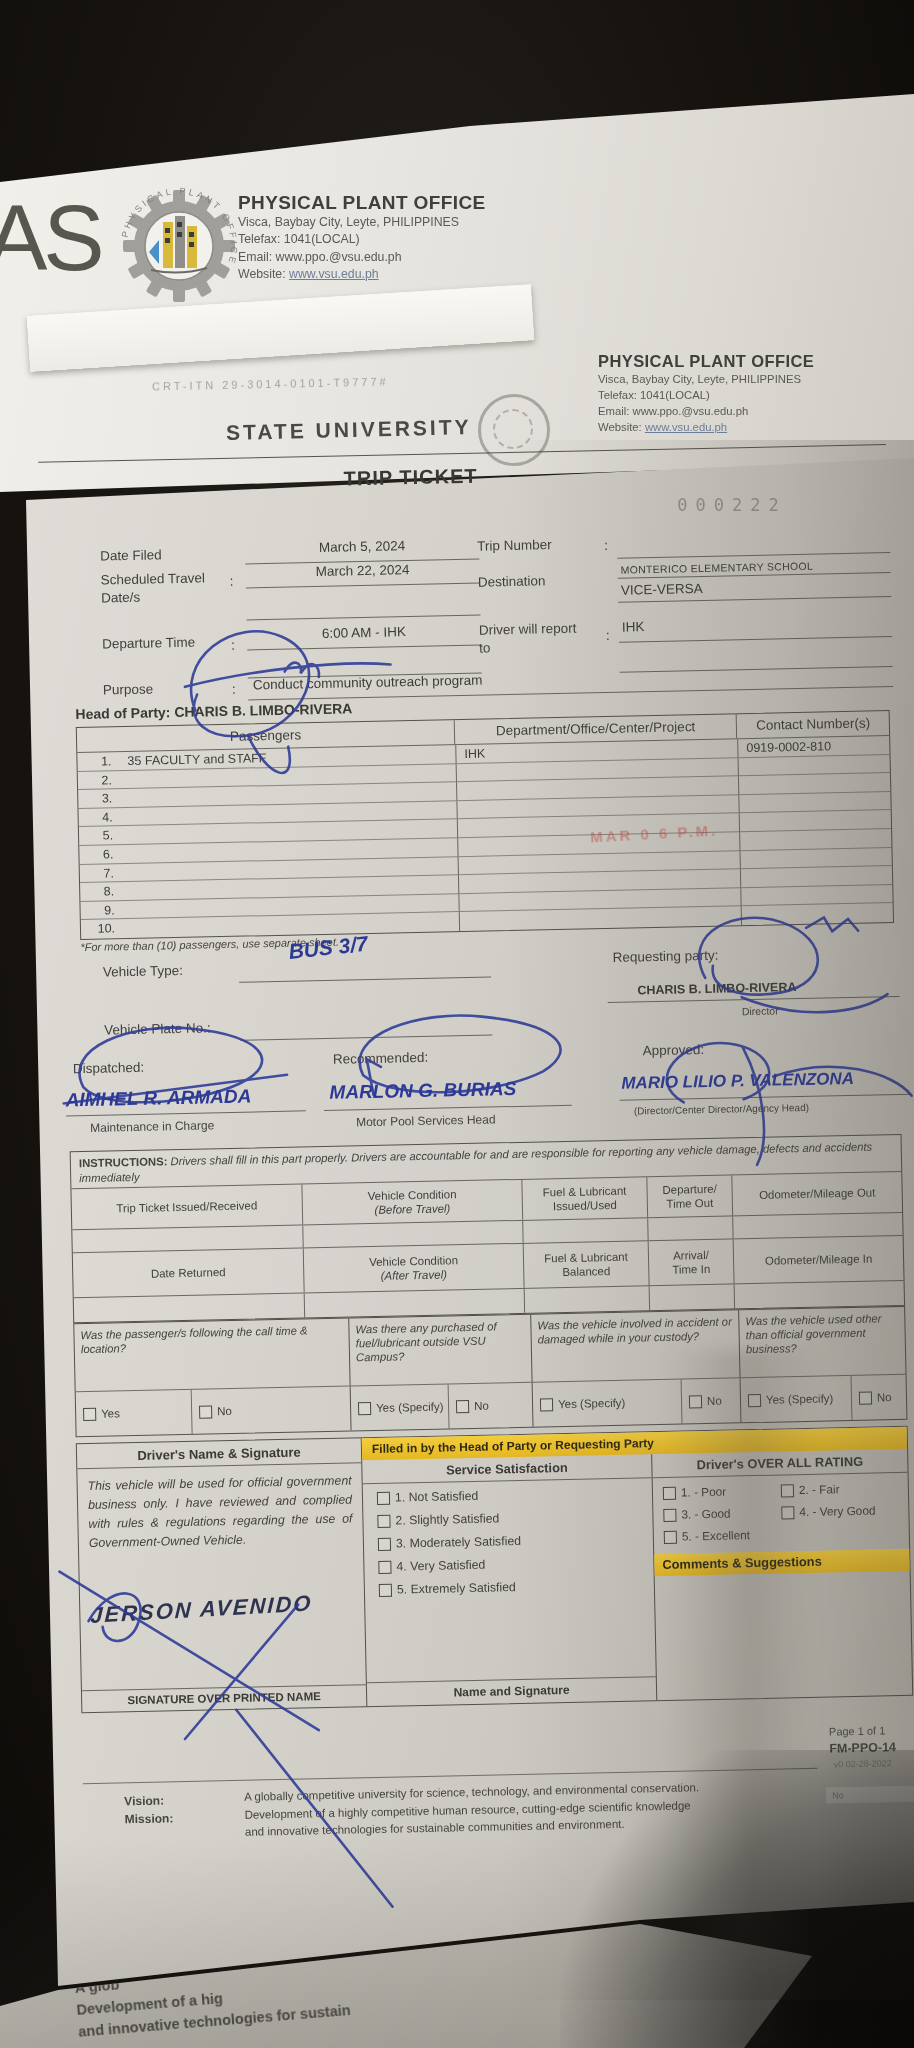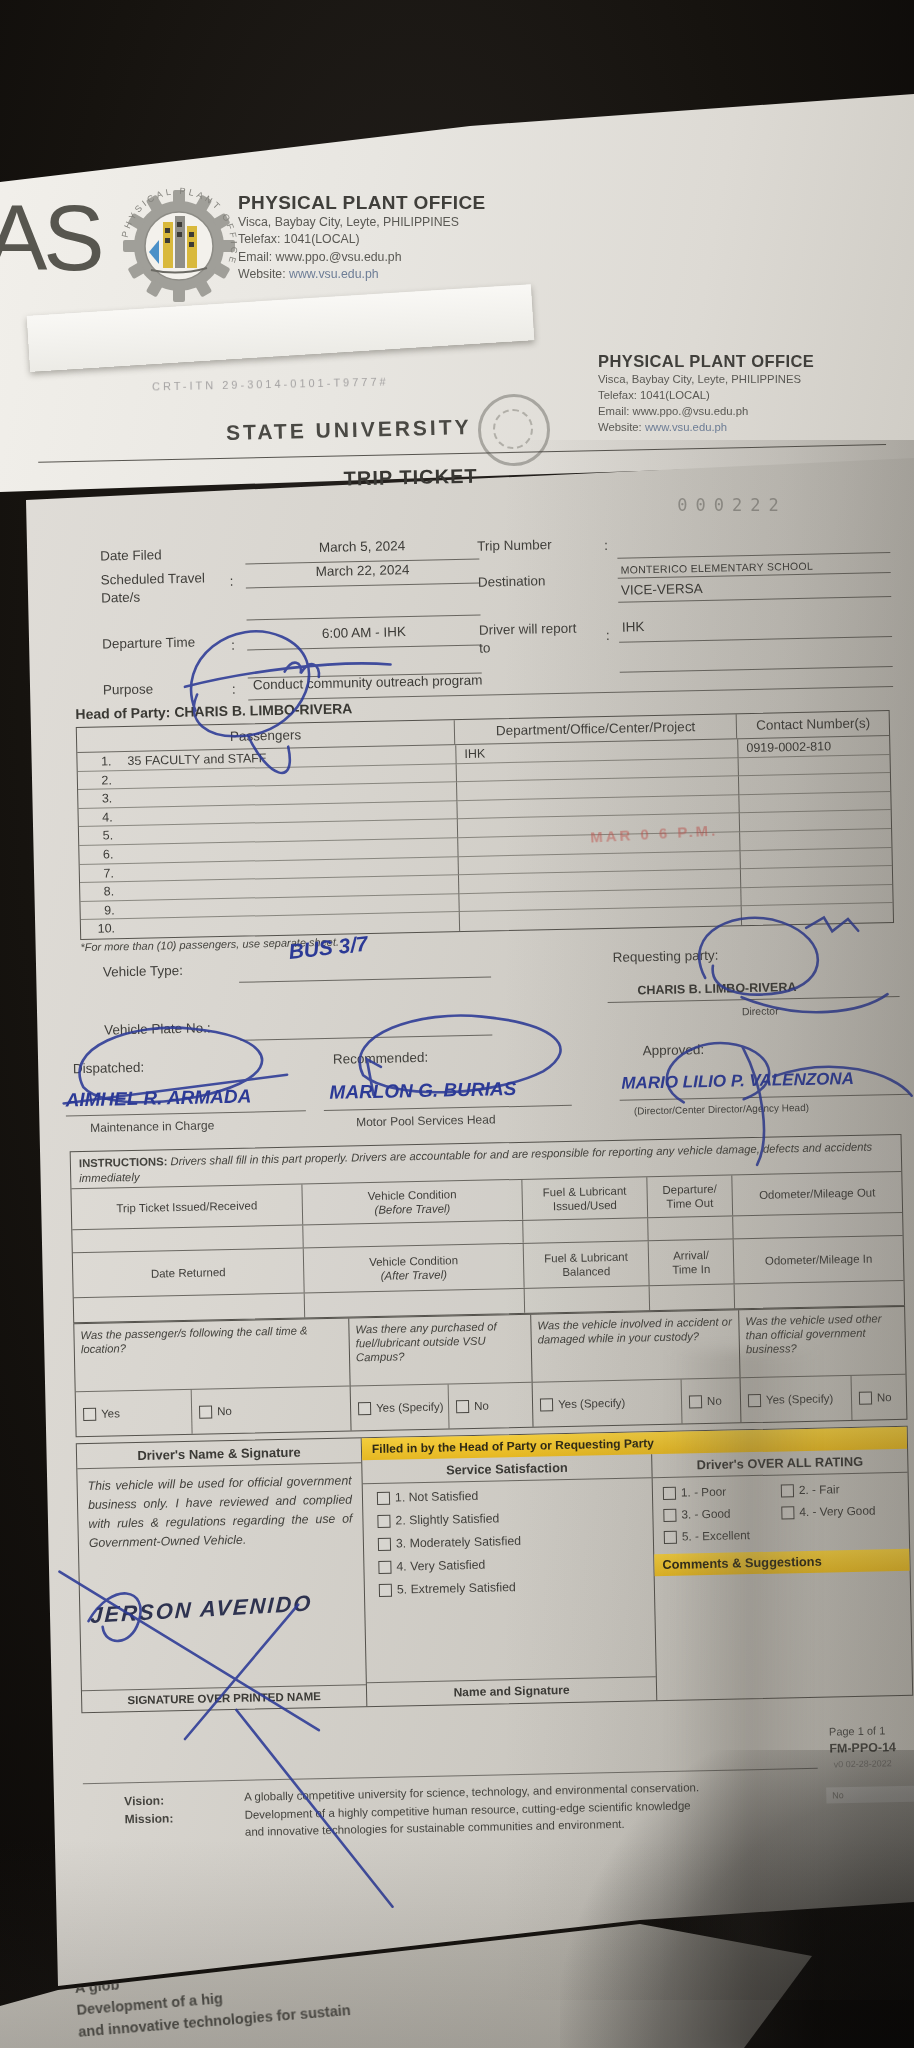--- a/index.html
+++ b/index.html
@@ -26,21 +26,21 @@
     background:linear-gradient(to right,rgba(0,0,0,0),rgba(85,80,72,.22) 55%,rgba(0,0,0,0));filter:blur(7px);}
   .corner-dark{position:absolute;left:560px;top:1750px;width:354px;height:298px;pointer-events:none;
     background:radial-gradient(circle at 100% 100%,rgba(8,7,6,.85) 0%,rgba(8,7,6,.35) 55%,rgba(0,0,0,0) 78%);}
   .bottom-haze{position:absolute;left:0;top:1840px;width:914px;height:208px;pointer-events:none;
     background:linear-gradient(rgba(0,0,0,0),rgba(50,46,40,.22));}
   
   .as-letters{position:absolute;left:-14px;top:186px;font-size:92px;font-weight:400;color:#57564f;letter-spacing:-4px;}
   .hdr{position:absolute;}
   .hdr .t{font-weight:bold;color:#403f3b;letter-spacing:.4px;}
   .hdr .l{color:#5a5954;line-height:1.42;}
-  .hdr .web{color:#6d7d96;}
+  .hdr .web{color:#6d7d96;text-decoration:underline;}
   .hdr1{left:238px;top:192px;}
   .hdr1 .t{font-size:19px;}
   .hdr1 .l{font-size:12.3px;}
   .hdr2{left:598px;top:352px;}
   .hdr2 .t{font-size:16.5px;}
   .hdr2 .l{font-size:11.3px;}
   .faint-code{position:absolute;left:152px;top:378px;font-size:11px;letter-spacing:3px;
     color:rgba(75,74,80,.45);filter:blur(.5px);transform:rotate(-1.2deg);}
   .state-univ{position:absolute;left:226px;top:418px;font-size:21px;font-weight:bold;
     letter-spacing:3px;color:#4a4944;transform:rotate(-1.4deg);}

